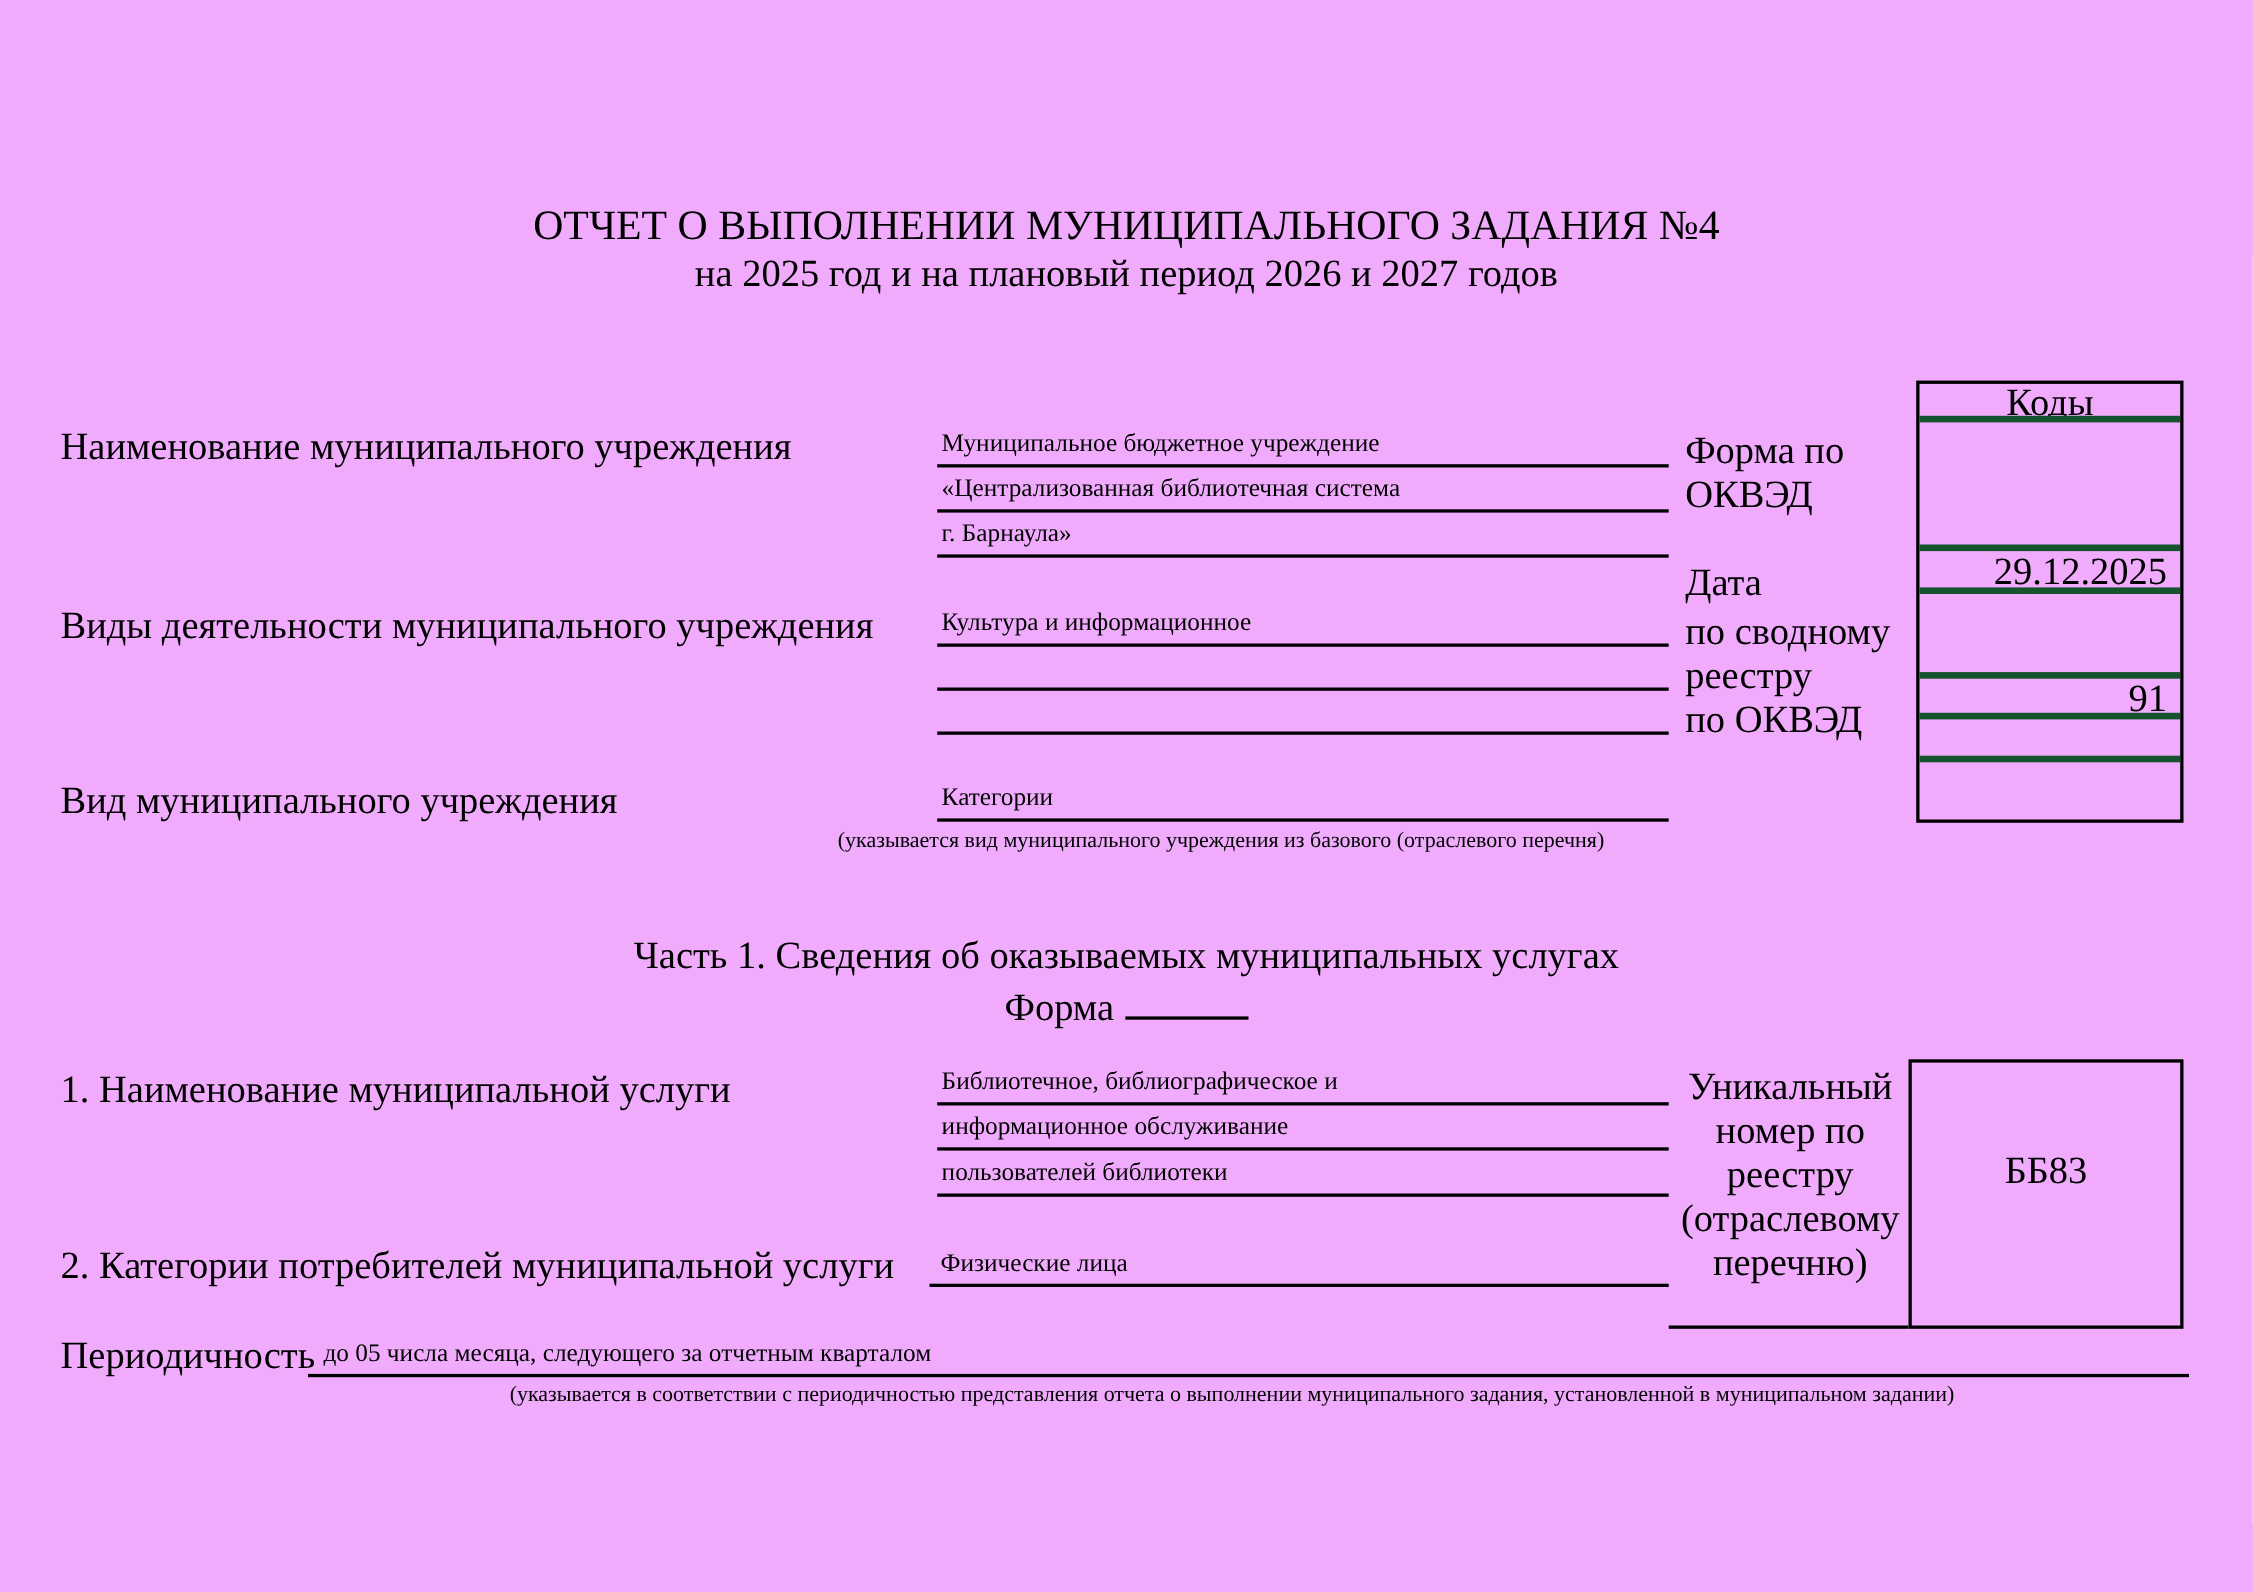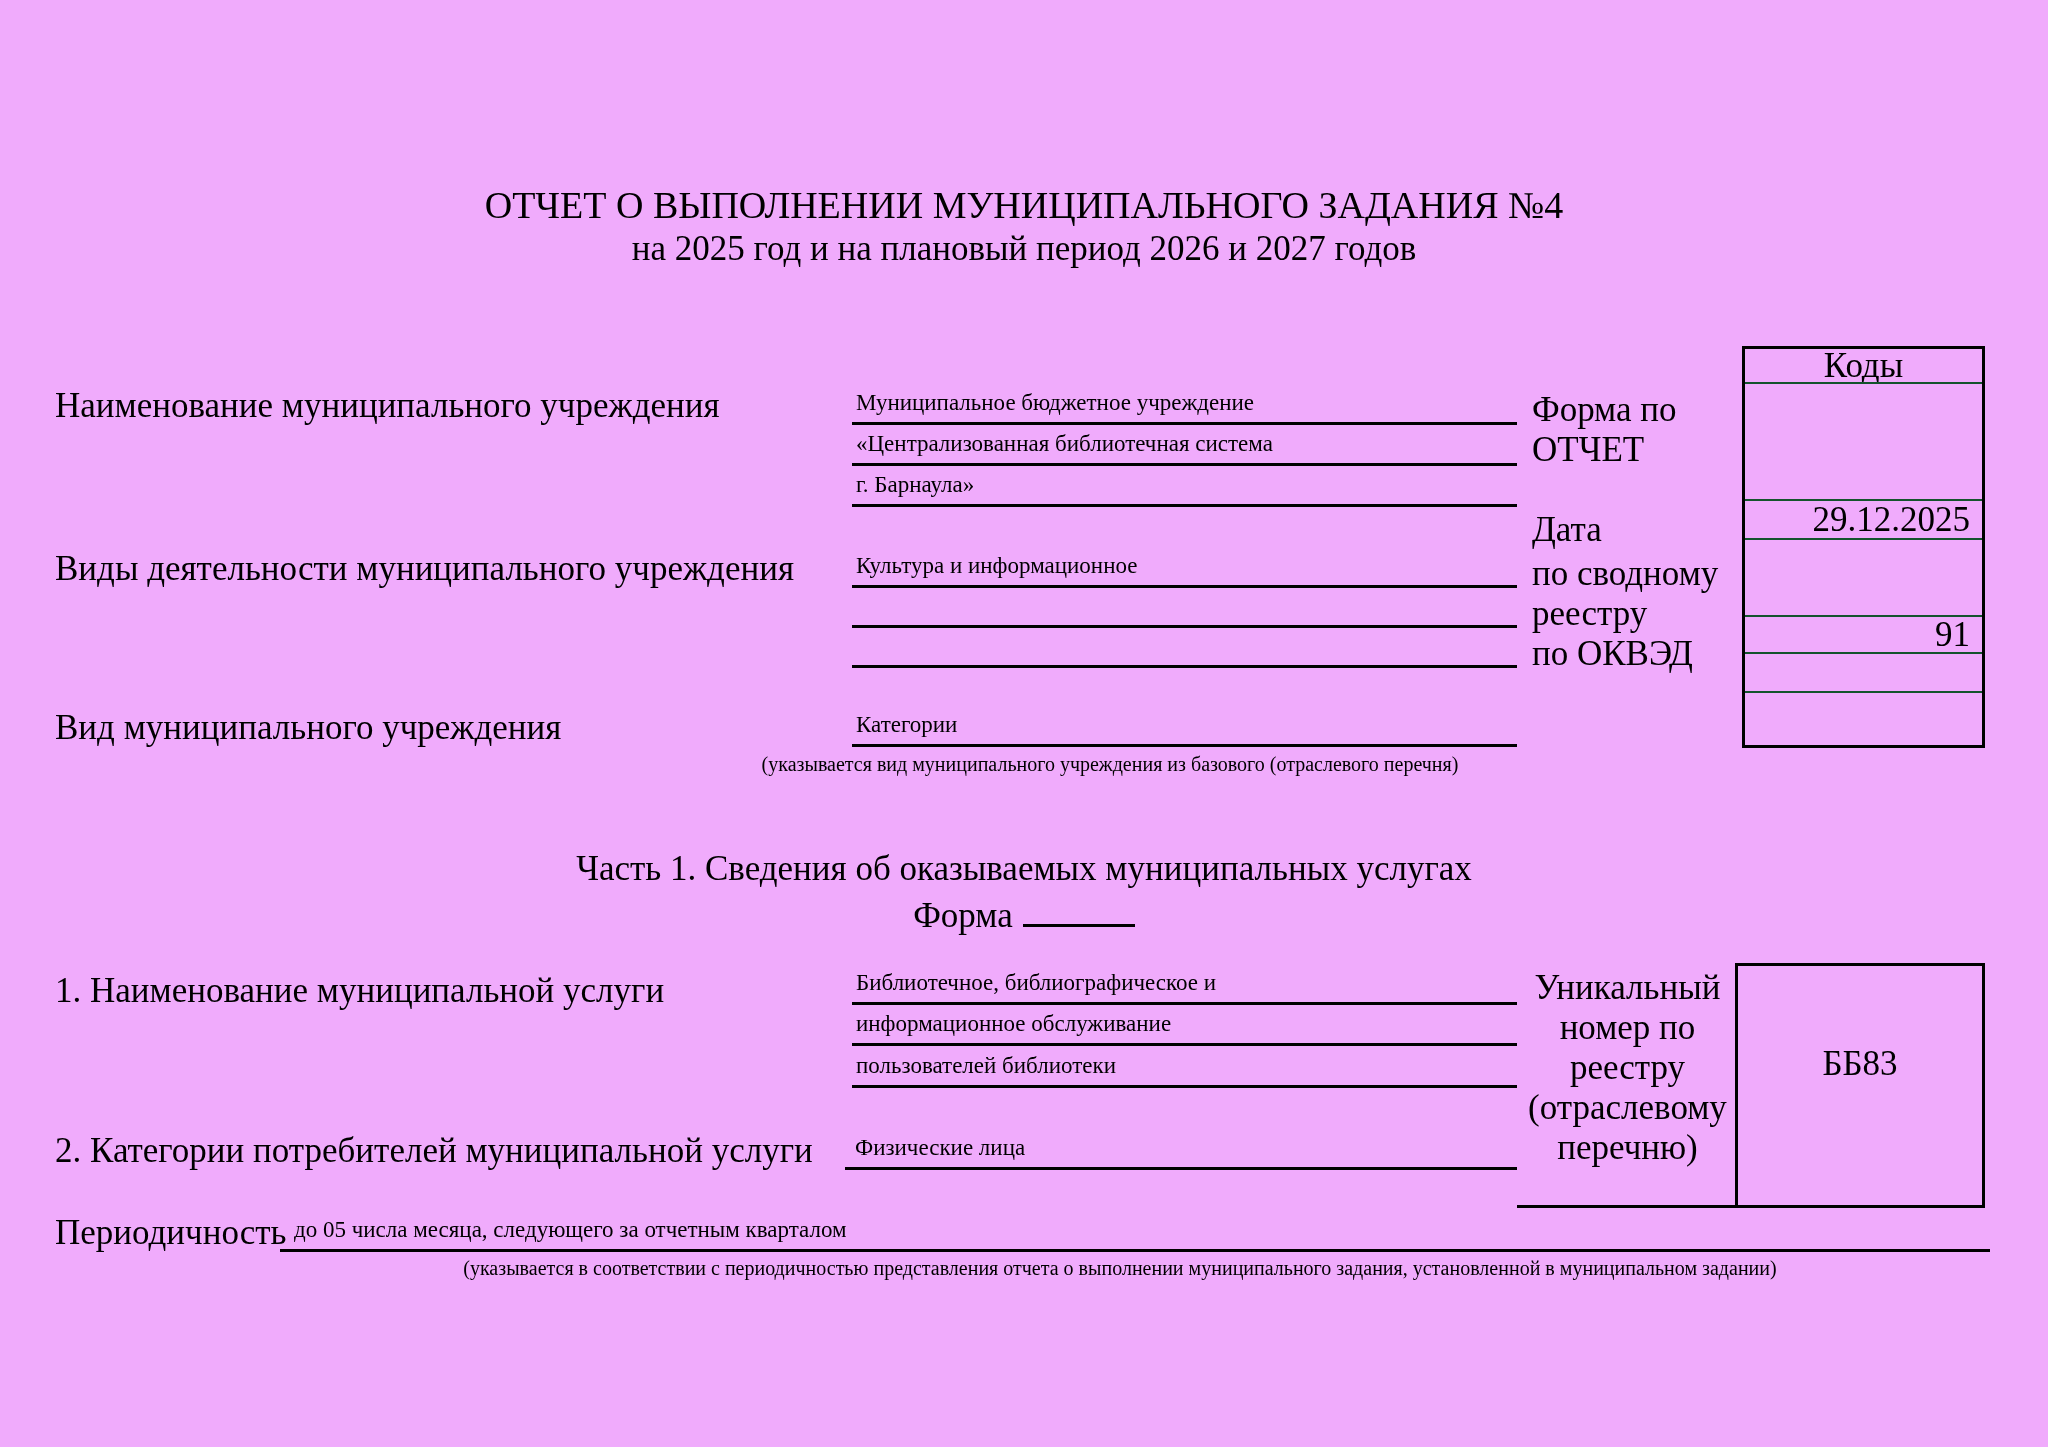--- a/index.html
+++ b/index.html
@@ -31,21 +31,21 @@
   .rlabel{font-size:35px;line-height:40px;white-space:nowrap;}
   .codes{
     position:absolute;
     left:1742px;top:346px;
     width:243px;height:402px;
     box-sizing:border-box;
     border:3px solid #000;
   }
   .codes .cell{
     box-sizing:border-box;
-    border-bottom:2px solid #14532d;
+    border-bottom:6px solid #14532d;
     font-size:35px;
     overflow:hidden;
   }
   .codes .cell:last-child{border-bottom:none;}
   .codes .hdr{height:35px;line-height:33px;text-align:center;}
   .codes .val{text-align:right;padding-right:12px;}
   .uniq-label{
     position:absolute;
     left:1520px;top:968px;width:215px;
     text-align:center;
@@ -88,21 +88,21 @@
 
   <div class="field" style="left:852px;top:546px;width:665px;">Культура и информационное</div>
   <div class="field" style="left:852px;top:586px;width:665px;"></div>
   <div class="field" style="left:852px;top:626px;width:665px;"></div>
 
   <div class="field" style="left:852px;top:705px;width:665px;">Категории</div>
   <div class="t small" style="left:660px;top:753px;width:900px;text-align:center;">(указывается вид муниципального учреждения из  базового (отраслевого перечня)</div>
 
   <div class="t rlabel" style="left:1532px;top:390px;">
     <div>Форма по</div>
-    <div>ОТЧЕТ</div>
+    <div>ОКВЭД</div>
   </div>
   <div class="t rlabel" style="left:1532px;top:510px;">Дата</div>
   <div class="t rlabel" style="left:1532px;top:554px;">
     <div>по сводному</div>
     <div>реестру</div>
     <div>по ОКВЭД</div>
   </div>
 
   <div class="codes">
     <div class="cell hdr">Коды</div>

